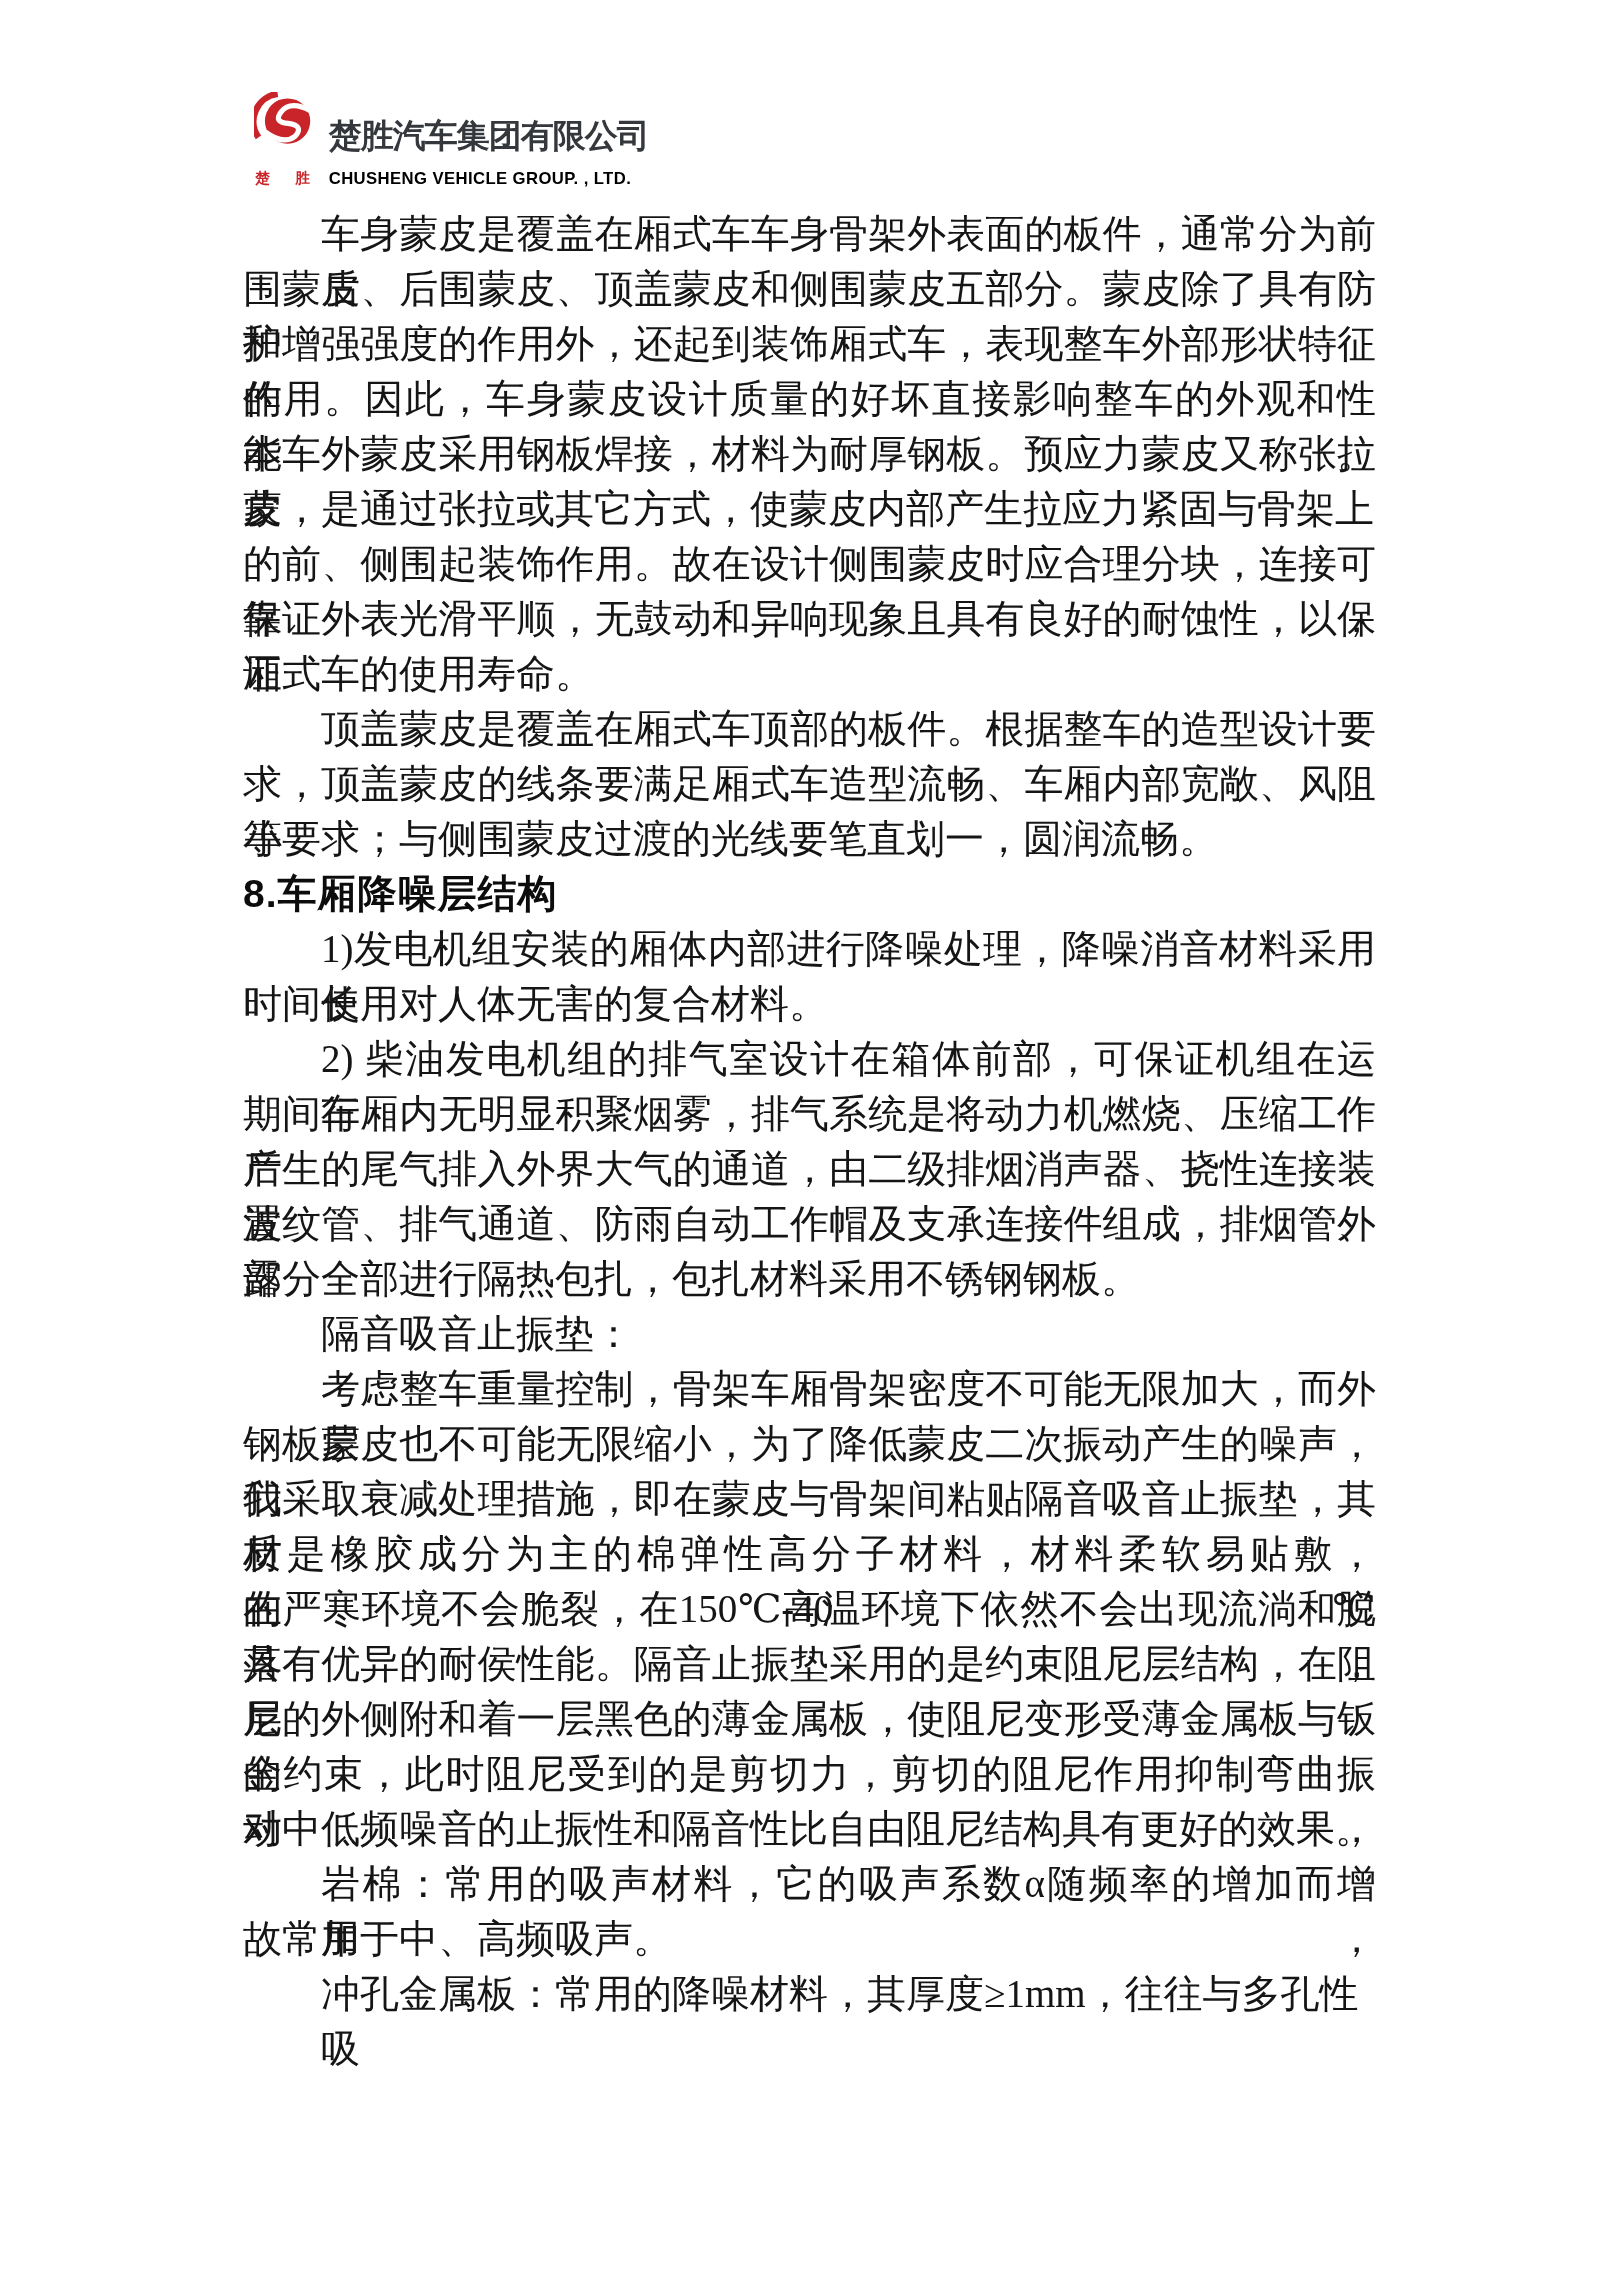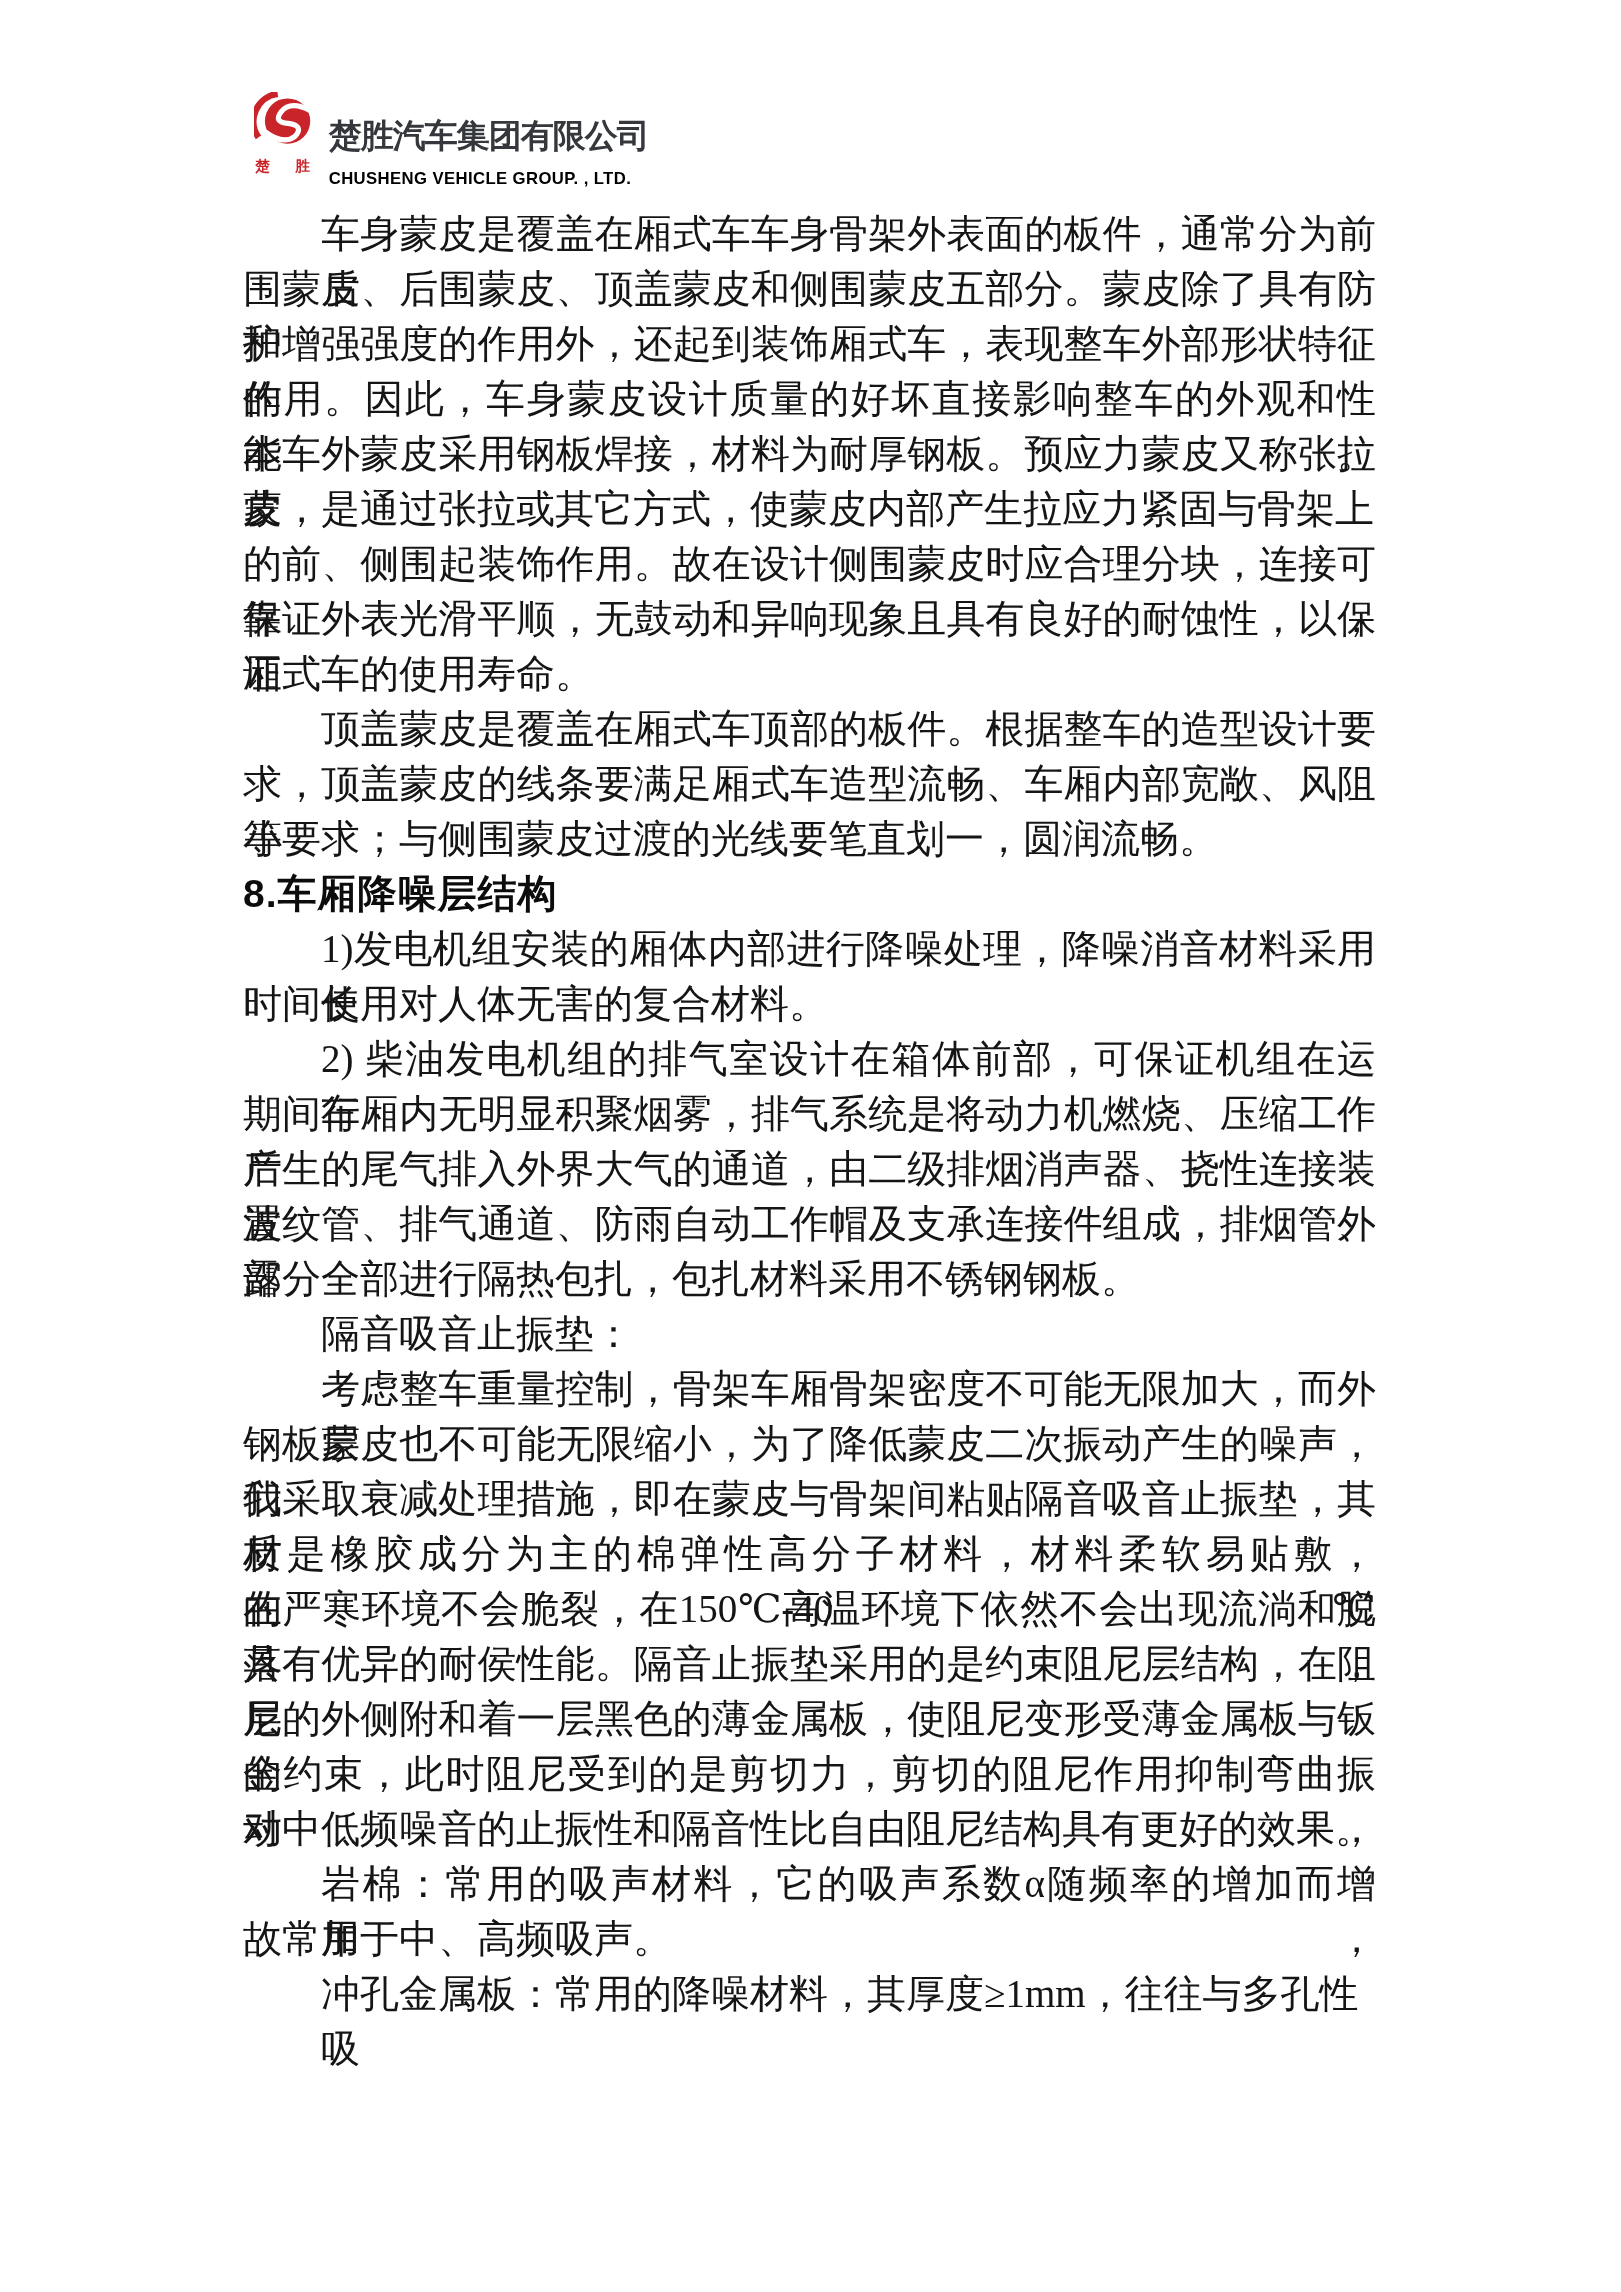--- a/index.html
+++ b/index.html
@@ -11,21 +11,21 @@
     font-family:"Liberation Serif","DejaVu Serif",serif;
   }
   
   .logo{
     position:absolute;left:254px;top:92px;
     display:flex;align-items:flex-start;
   }
   .emblem-wrap{width:61px;position:relative;}
   .emblem{display:block;width:59px;height:57px;}
   .emblem-caption{
-    margin-top:8px;
+    margin-top:20px;
     font-size:14.7px;font-weight:bold;color:#c8242a;
     letter-spacing:2px;word-spacing:17.6px;white-space:nowrap;
     text-align:center;width:59px;
     font-family:"Liberation Serif","DejaVu Serif",serif;
   }
   .names{margin-left:13.7px;padding-top:13.7px;}
   .name-cn{
     font-family:"Liberation Sans","DejaVu Sans",sans-serif;
     font-size:33px;font-weight:bold;color:#34383c;
     letter-spacing:-1px;line-height:37px;white-space:nowrap;margin-top:11px;

